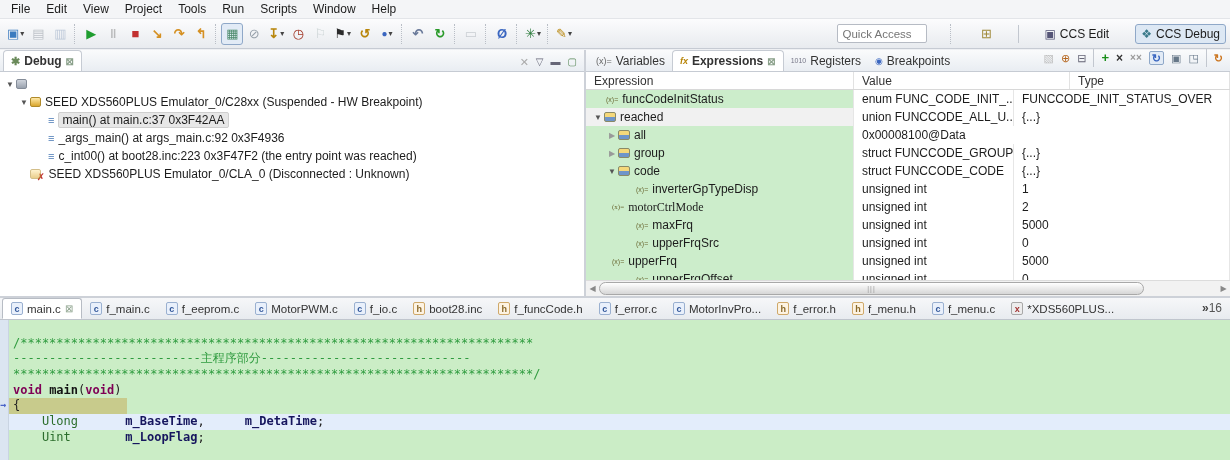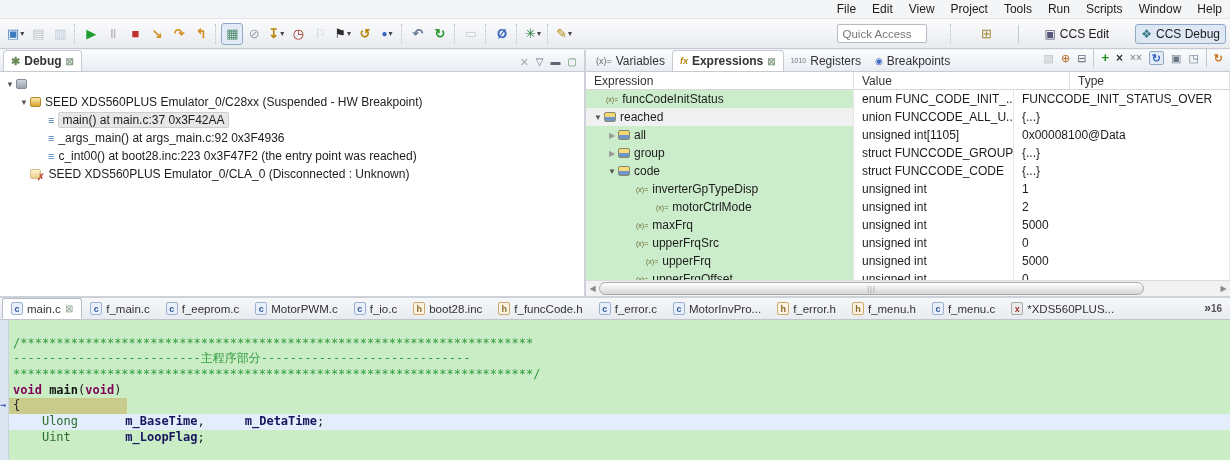--- a/index.html
+++ b/index.html
@@ -1,20 +1,20 @@
 <!DOCTYPE html>
 <html><head>
 <meta charset="utf-8">
 <style>
   * { margin:0; padding:0; box-sizing:border-box; }
   html,body { background:#fff; }
   .window{position:relative;width:1230px;height:460px;overflow:hidden;background:#eef0f3;
     font-family:"Liberation Sans",sans-serif;font-size:12px;color:#1c1c1c;}
   
-  .menubar{height:19px;display:flex;align-items:center;background:#f4f5f7;border-bottom:1px solid #e3e5e9;padding-left:3px;justify-content:flex-end;}
+  .menubar{height:19px;display:flex;align-items:center;background:#f4f5f7;border-bottom:1px solid #e3e5e9;padding-left:3px;}
   .menu-item{padding:2px 8px;cursor:default;}
   
   .toolbar{height:30px;display:flex;align-items:center;background:linear-gradient(#fcfcfd,#e8ebef);border-bottom:1px solid #c6cbd3;padding:0 4px;}
   .tbtn{min-width:22px;height:22px;display:flex;align-items:center;justify-content:center;border:1px solid transparent;border-radius:3px;padding:0 2px;}
   .tbtn .g{font-size:13px;line-height:13px;}
   .tbtn .dd{font-size:8px;color:#444;margin-left:1px;}
   .tbtn.pressed{background:#e2ebf6;border-color:#8fa8c8;}
   .tbtn.disabled .g{opacity:.45;}
   .tsep{width:3px;height:20px;border-left:1px dotted #b9bec6;margin:0 3px;}
   .toolbar-right{margin-left:auto;display:flex;align-items:center;gap:20px;}
@@ -69,21 +69,21 @@
   .editor-area{position:absolute;top:296px;left:0;width:1230px;height:164px;border-top:2px solid #cdd1d8;display:flex;flex-direction:column;background:#fff;}
   .tabbar{height:22px;flex:none;background:linear-gradient(#f6f7f9,#e8ebef);border-bottom:1px solid #c0c5cd;display:flex;align-items:flex-end;padding-left:2px;}
   .etab{height:21px;display:flex;align-items:center;gap:4px;padding:0 8px;font-size:11.5px;color:#333;white-space:nowrap;}
   .etab.active{background:#fff;border:1px solid #b7bcc4;border-bottom-color:#fff;border-radius:3px 3px 0 0;}
   .ficon{width:12px;height:13px;border-radius:2px;font-size:9px;font-weight:bold;display:flex;align-items:center;justify-content:center;flex:none;}
   .ficon.fc{background:#e9f0fb;border:1px solid #9ab0d0;color:#33589a;}
   .ficon.fh{background:#fdf3e2;border:1px solid #cfa96a;color:#8a6a2a;}
   .ficon.fx{background:#ececec;border:1px solid #a8a8a8;color:#a23333;}
   .etab .close{font-size:10px;color:#8aa08a;}
   .tab-overflow{margin-left:auto;padding:0 8px 4px 0;color:#444;font-weight:bold;}
-  .tab-overflow .cnt{font-size:10px;color:#555;font-weight:bold;margin-top:20px;}
+  .tab-overflow .cnt{font-size:12px;color:#555;font-weight:normal;margin-top:20px;}
   .editor{flex:1;display:flex;background:#cbedc6;font-family:"DejaVu Sans Mono",monospace;font-size:12px;overflow:hidden;}
   .ann-strip{width:9px;flex:none;background:#dbe5f1;border-right:1px solid #c9d4e2;position:relative;}
   .ip-arrow{position:absolute;left:0;top:80px;color:#4a63c8;font-size:10px;font-weight:bold;line-height:10px;}
   .gutter{width:24px;flex:none;text-align:right;color:#7c9b70;padding-right:3px;}
   .gutter div{height:15.7px;line-height:15.7px;}
   .code{flex:1;position:relative;}
   .cline{height:15.7px;line-height:15.7px;white-space:pre;position:relative;padding-left:4px;}
   .cline.cur{background:#e3edfb;}
   .olive-band{position:absolute;left:0;top:0;width:118px;height:100%;background:#c8cb8c;z-index:0;}
   .tk{position:relative;z-index:1;}
@@ -329,21 +329,20 @@
             </span>
           <span class="cell c-type pad">union FUNCCODE_ALL_U...</span>
           <span class="cell c-val pad">{...}</span>
         </div>
         <div class="erow">
           <span class="cell c-name ncell green" style="padding-left:20px;">
               <span class="exp closed">▶</span>
               <span class="sicon"></span>
               <span>all</span>
             </span>
-          <span class="cell c-type pad">unsigned int[1105]</span>
           <span class="cell c-val pad">0x00008100@Data</span>
         </div>
         <div class="erow">
           <span class="cell c-name ncell green" style="padding-left:20px;">
               <span class="exp closed">▶</span>
               <span class="sicon"></span>
               <span>group</span>
             </span>
           <span class="cell c-type pad">struct FUNCCODE_GROUP</span>
           <span class="cell c-val pad">{...}</span>
@@ -359,21 +358,21 @@
         </div>
         <div class="erow">
           <span class="cell c-name ncell green" style="padding-left:50px;">
               <span class="vicon">(x)=</span>
               <span>inverterGpTypeDisp</span>
             </span>
           <span class="cell c-type pad">unsigned int</span>
           <span class="cell c-val pad">1</span>
         </div>
         <div class="erow">
-          <span class="cell c-name ncell green" style="padding-left:70px;">
+          <span class="cell c-name ncell green" style="padding-left:26px;font-family:Liberation Serif, serif;">
               <span class="vicon">(x)=</span>
               <span>motorCtrlMode</span>
             </span>
           <span class="cell c-type pad">unsigned int</span>
           <span class="cell c-val pad">2</span>
         </div>
         <div class="erow">
           <span class="cell c-name ncell green" style="padding-left:50px;">
               <span class="vicon">(x)=</span>
               <span>maxFrq</span>
@@ -383,21 +382,21 @@
         </div>
         <div class="erow">
           <span class="cell c-name ncell green" style="padding-left:50px;">
               <span class="vicon">(x)=</span>
               <span>upperFrqSrc</span>
             </span>
           <span class="cell c-type pad">unsigned int</span>
           <span class="cell c-val pad">0</span>
         </div>
         <div class="erow">
-          <span class="cell c-name ncell green" style="padding-left:60px;text-align:center;">
+          <span class="cell c-name ncell green" style="padding-left:26px;text-align:center;">
               <span class="vicon">(x)=</span>
               <span>upperFrq</span>
             </span>
           <span class="cell c-type pad">unsigned int</span>
           <span class="cell c-val pad">5000</span>
         </div>
         <div class="erow">
           <span class="cell c-name ncell green" style="padding-left:50px;">
               <span class="vicon">(x)=</span>
               <span>upperFrqOffset</span>

